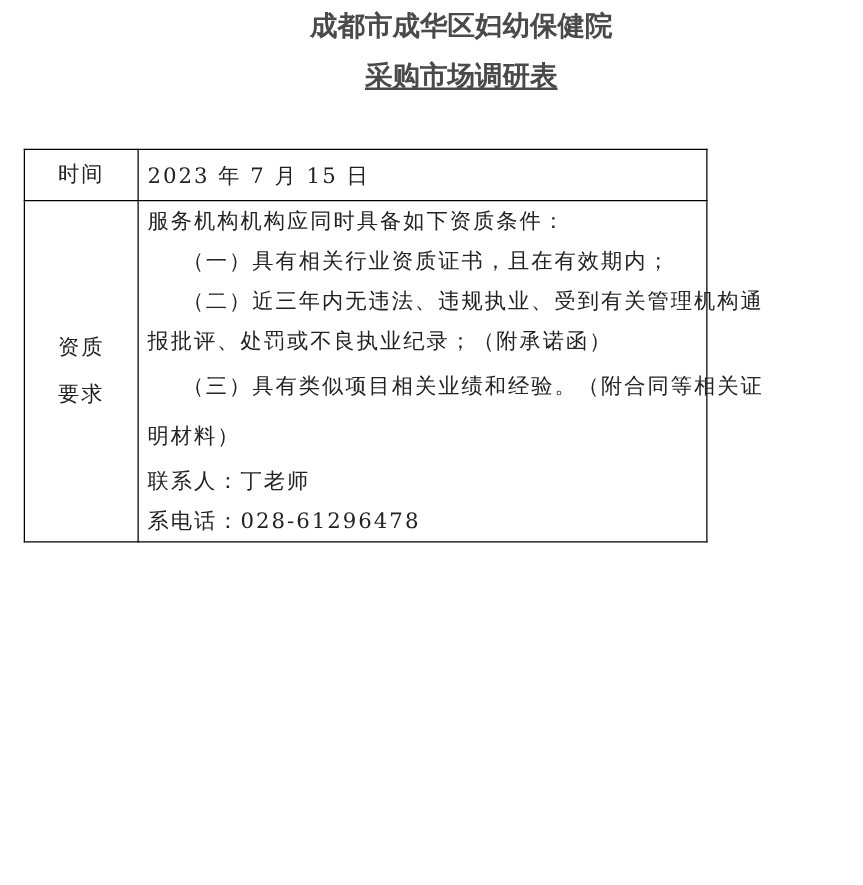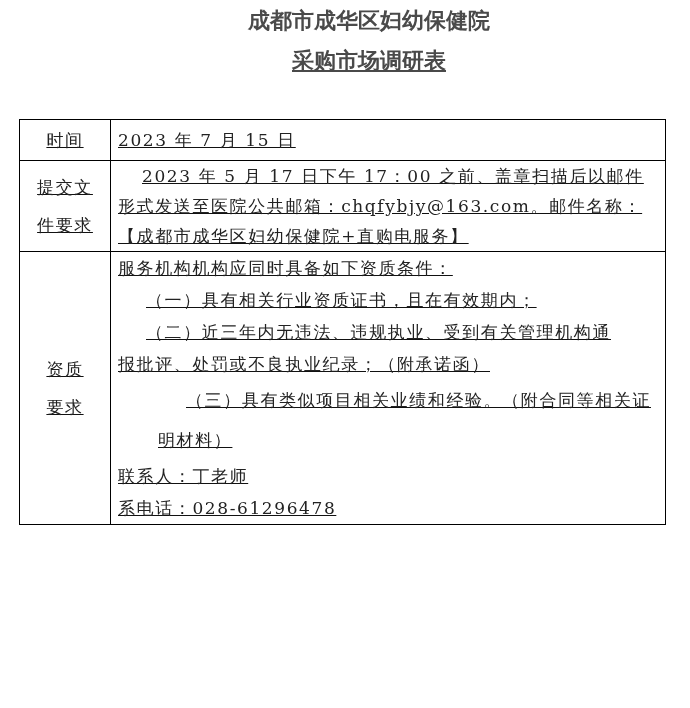--- a/index.html
+++ b/index.html
@@ -1,60 +1,49 @@
 <!DOCTYPE html>
 <html><head>
 <meta charset="utf-8">
 <style>
   html, body { margin: 0; padding: 0; background: #ffffff; }
   body { width: 690px; height: 708px; position: relative; overflow: hidden; font-family: "DejaVu Serif", serif; color: #111; }
   .title { position: absolute; left: 0; width: 690px; text-align: center; font-family: "DejaVu Sans", sans-serif; font-weight: bold; font-size: 22px; color: #4a4a4a; letter-spacing: 0px; margin-left: 24px; }
   .title.t1 { top: 6px; }
   .title.t2 { top: 46px; text-decoration: underline; }
-  table.form { position: absolute; left: 19px; top: 119px; width: 647px; border-collapse: collapse; table-layout: fixed; text-decoration: underline; }
+  table.form { position: absolute; left: 19px; top: 119px; width: 547px; border-collapse: collapse; table-layout: fixed; }
   table.form td { border: 1.5px solid #000; vertical-align: middle; padding: 0; }
   td.label { width: 90px; text-align: center; font-size: 17px; color: #222; line-height: 38px; letter-spacing: 3px; }
   td.value { font-size: 17px; padding-left: 7px !important; padding-right: 6px !important; color: #222; }
   .r1 td { height: 40px; }
   .r2 td { height: 83px; }
   .r3 td { height: 90px; }
   .r4 td { height: 92px; }
   .r5 td { height: 266px; }
   .v-line { display: block; white-space: nowrap; letter-spacing: 1.6px; }
   .lh30 { line-height: 30px; }
   .qual .v-line { line-height: 32px; }
-  .qual .gap { line-height: 40px; margin-left: 40px; }
+  .qual .gap { line-height: 40px; }
   .indent { padding-left: 24px; }
   .indent2 { padding-left: 28px; }
 </style>
 </head>
 <body>
 
 <div class="title t1">成都市成华区妇幼保健院</div>
 <div class="title t2">采购市场调研表</div>
 
 <table class="form">
   <tbody>
       <tr class="r1">
     <td class="label">
       <span class="v-line">时间</span>
     </td>
     <td class="value">
       <span class="v-line">2023 年 7 月 15 日</span>
-    </td>
-  </tr>
-  <tr class="r3">
-    <td class="label">
-      <span class="v-line">提交文</span>
-      <span class="v-line">件要求</span>
-    </td>
-    <td class="value lh30">
-      <span class="v-line indent">2023 年 5 月 17 日下午 17：00 之前、盖章扫描后以邮件</span>
-      <span class="v-line">形式发送至医院公共邮箱：chqfybjy@163.com。邮件名称：</span>
-      <span class="v-line">【成都市成华区妇幼保健院+直购电服务】</span>
     </td>
   </tr>
   <tr class="r5">
     <td class="label">
       <span class="v-line">资质</span>
       <span class="v-line">要求</span>
     </td>
     <td class="value qual">
       <span class="v-line">服务机构机构应同时具备如下资质条件：</span>
       <span class="v-line indent2">（一）具有相关行业资质证书，且在有效期内；</span>

